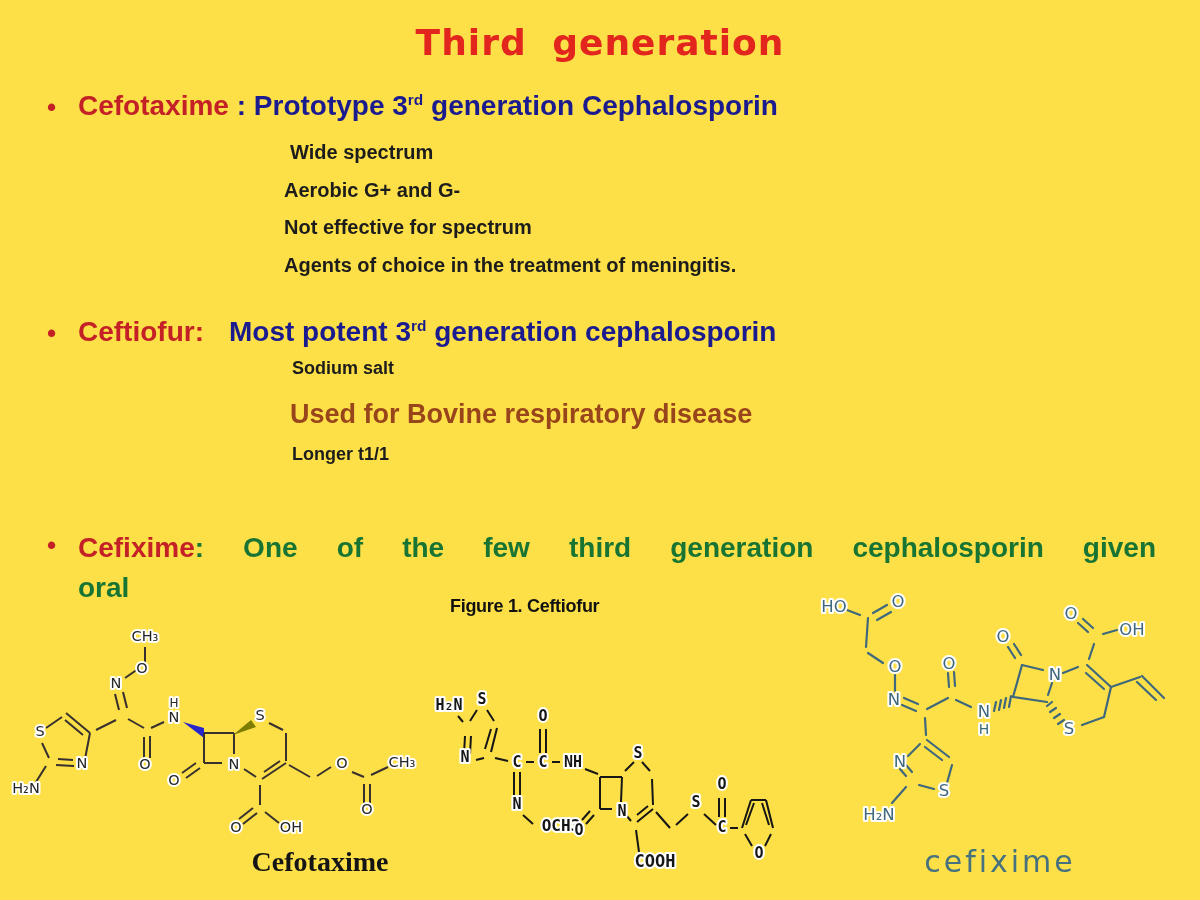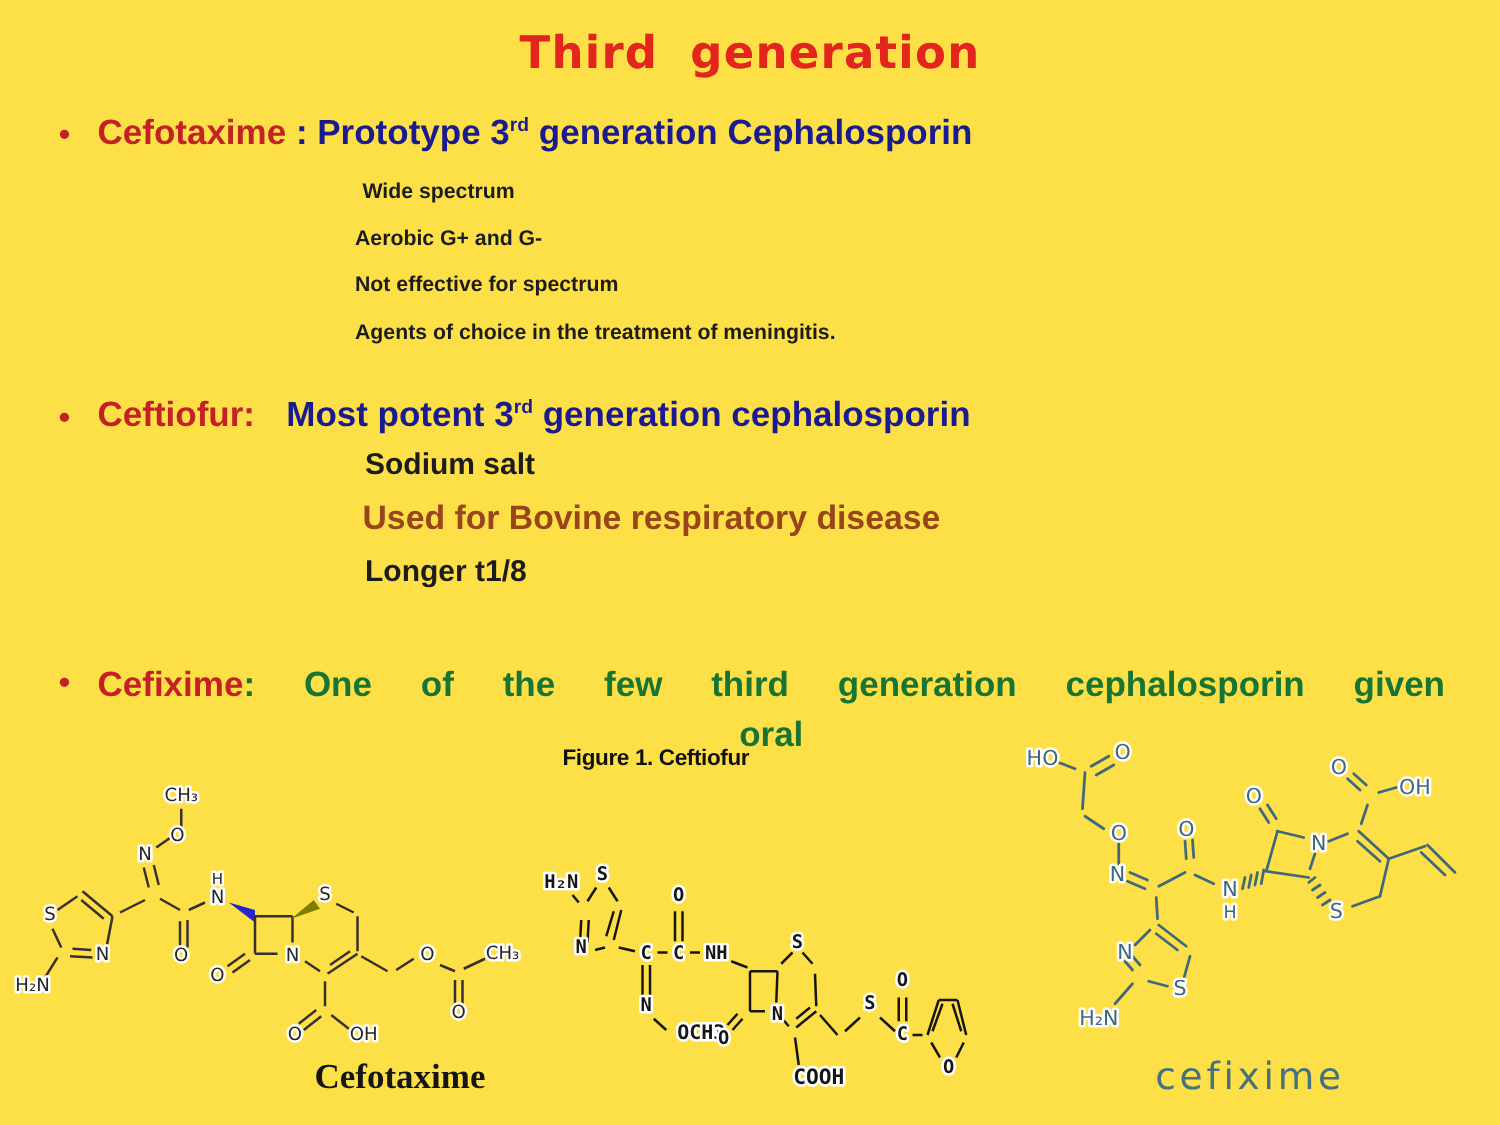--- a/index.html
+++ b/index.html
@@ -8,26 +8,26 @@
   .abs{position:absolute;}
 
   
   .title{top:22px;left:0;width:100%;text-align:center;
          font-family:"DejaVu Sans",sans-serif;font-weight:bold;font-size:36px;
          letter-spacing:1px;word-spacing:12px;color:#e2251d;}
   .bullet-dot{position:absolute;left:47px;font-size:26px;color:#c42127;font-weight:bold;}
   .b-row{font-weight:bold;font-size:28px;white-space:nowrap;}
   .term-red{color:#c42127;}
   .navy{color:#1b1b90;}
-  .green{color:#177433;text-align:center;}
+  .green{color:#177433;}
   .black{color:#1c1c1c;}
   .brown{color:#99451c;}
   sup{font-size:0.55em;vertical-align:super;text-align:center;}
-  .subs1{left:284px;top:134px;font-weight:bold;font-size:17px;color:#1c1c1c;line-height:37.5px;}
-  .sub2{font-weight:bold;font-size:24px;}
+  .subs1{left:284px;top:134px;font-weight:bold;font-size:20px;color:#1c1c1c;line-height:37.5px;}
+  .sub2{font-weight:bold;font-size:18px;}
   .b3{left:78px;top:528px;width:1078px;font-weight:bold;font-size:28px;line-height:40px;}
   .b3-line1{text-align:justify;text-align-last:justify;}
 
   
   .fig-caption{left:450px;top:596px;width:300px;text-align:left;
                font-weight:bold;font-size:18px;color:#111;letter-spacing:-0.3px;}
   .cefotaxime-label{left:170px;top:846px;width:300px;text-align:center;
                     font-family:"Liberation Serif",serif;font-weight:bold;font-size:28px;color:#151515;}
   .cefixime-label{left:860px;top:844px;width:280px;text-align:center;
                   font-family:"DejaVu Sans",sans-serif;font-size:30px;
@@ -60,21 +60,21 @@
     <div>Not effective for spectrum</div>
     <div>Agents of choice in the treatment of meningitis.</div>
   </div>
 
   <span class="bullet-dot" style="top:318px;">•</span>
   <div class="abs b-row" style="left:78px;top:316px;">
     <span class="term-red">Ceftiofur:</span><span class="navy" style="margin-left:25px;">Most potent 3</span><sup class="navy">rd</sup><span class="navy"> generation cephalosporin</span>
   </div>
   <div class="abs sub2 black" style="left:292px;top:358px;">Sodium salt</div>
   <div class="abs sub2 brown" style="left:290px;top:399px;font-size:27px;">Used for Bovine respiratory disease</div>
-  <div class="abs sub2 black" style="left:292px;top:444px;">Longer t1/8</div>
+  <div class="abs sub2 black" style="left:292px;top:444px;">Longer t1/1</div>
 
   <span class="bullet-dot" style="top:530px;">•</span>
   <div class="abs b3">
     <div class="b3-line1"><span class="term-red">Cefixime</span><span class="green">: One of the few third generation cephalosporin given</span></div>
     <div class="green">oral</div>
   </div>
 
   <div class="abs fig-caption">Figure 1. Ceftiofur</div>
   <div class="abs cefotaxime-label">Cefotaxime</div>
   <div class="abs cefixime-label">cefixime</div>

